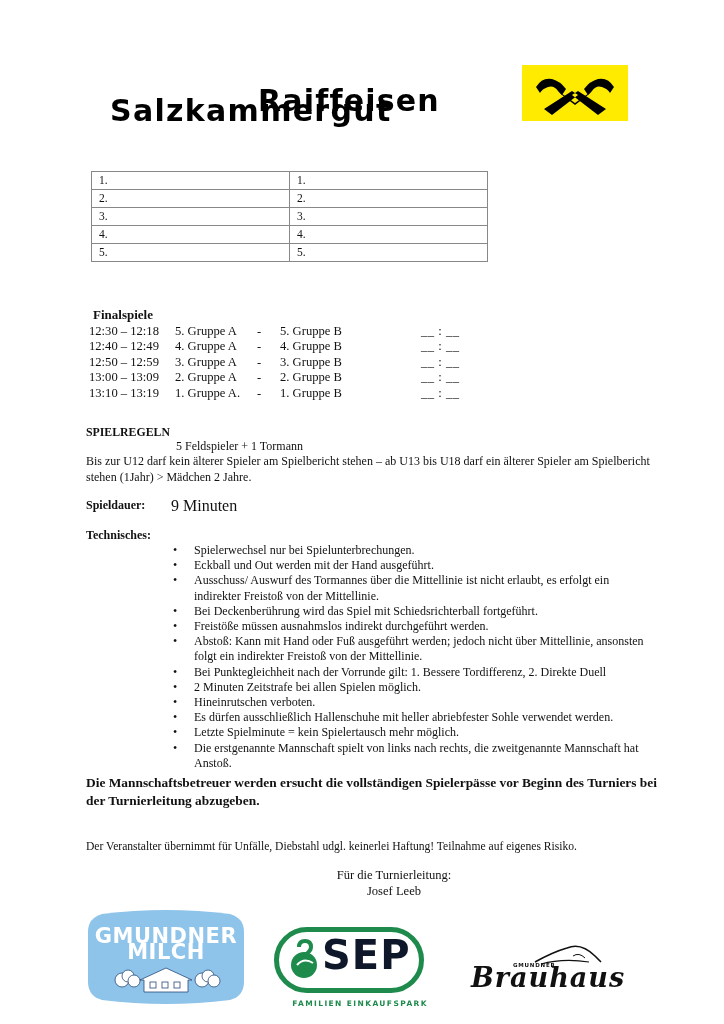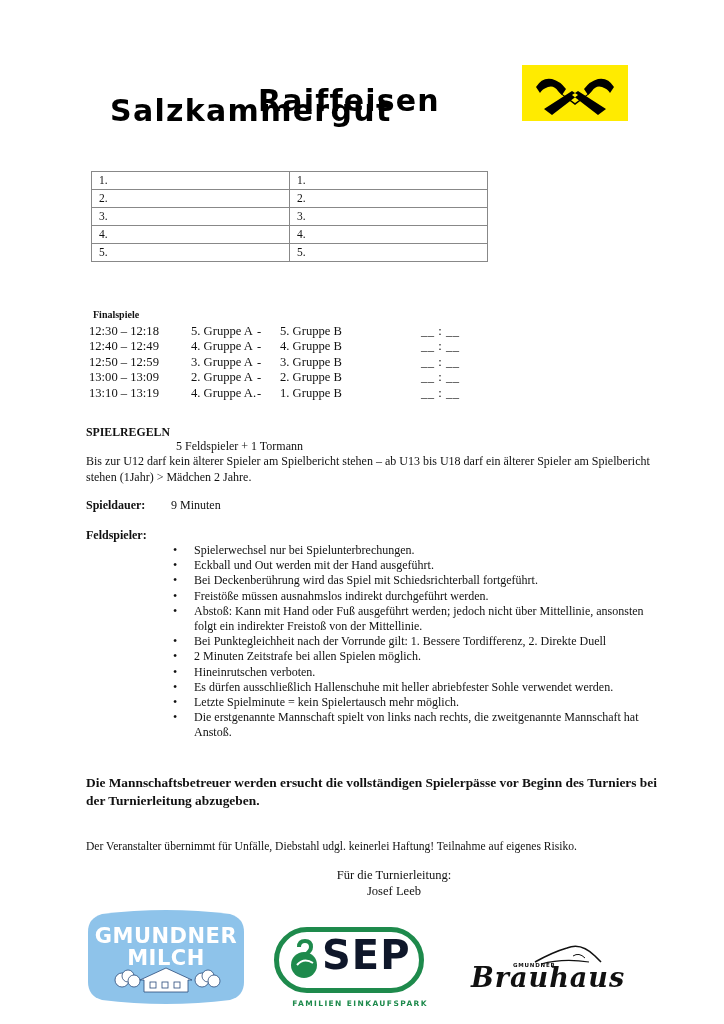--- a/index.html
+++ b/index.html
@@ -12,54 +12,54 @@
   .rb-line2 { left: 110px; top: 96px; font-size: 30px; letter-spacing: 1.3px; }
   .rb-box { position: absolute; left: 522px; top: 65px; width: 106px; height: 56px; background: #FFEB00; }
   .rb-box svg { width: 100%; height: 100%; display: block; }
 
   
   .groups { position: absolute; left: 91px; top: 171px; width: 397px; border-collapse: collapse; font-size: 11.5px; }
   .groups td { border: 1px solid #888; height: 18px; padding: 1px 7px; vertical-align: middle; width: 50%; line-height: 1; }
 
   .block { position: absolute; font-size: 12.2px; line-height: 15px; white-space: nowrap; }
 
-  .final-title { left: 93px; top: 307px; font-size: 10px; font-weight: bold; }
+  .final-title { left: 93px; top: 307px; font-size: 13px; font-weight: bold; }
   .final { position: absolute; left: 89px; top: 324px; font-size: 12.6px; line-height: 15.4px; }
   .final-row { position: relative; height: 15.4px; white-space: nowrap; }
   .final-row span { position: absolute; top: 0; }
   .c-time { left: 0; }
-  .c-a { left: 86px; margin-left: 16px; }
+  .c-a { left: 86px; }
   .c-dash { left: 168px; }
   .c-b { left: 191px; }
   .c-score { left: 332px; letter-spacing: 0.5px; }
 
   .rules-title { left: 86px; top: 425px; font-size: 11.8px; font-weight: bold; }
   .rules-players { left: 176px; top: 439px; font-size: 12px; }
   .rules-age { left: 86px; top: 454px; font-size: 12px; white-space: normal; width: 580px; line-height: 15.5px; }
   .duration-label { left: 86px; top: 498px; font-size: 12px; font-weight: bold; }
-  .duration-value { left: 171px; top: 498px; font-size: 12px; }
+  .duration-value { left: 171px; top: 498px; font-size: 16px; }
   .tech-label { left: 86px; top: 528px; font-size: 12px; font-weight: bold; }
 
   .bullets { position: absolute; left: 170px; top: 543px; width: 480px; font-size: 12px; line-height: 15.2px; list-style: none; }
   .bullets li { position: relative; padding-left: 24px; }
   .bullets li::before { content: "•"; position: absolute; left: 3px; top: 0; font-size: 12px; }
 
   .notice { left: 86px; top: 774px; font-size: 13.4px; font-weight: bold; white-space: normal; width: 590px; line-height: 18px; }
   .disclaimer { left: 86px; top: 839px; font-size: 11.6px; }
   .sign { position: absolute; left: 0; width: 724px; text-align: center; font-size: 12.6px; line-height: 16px; }
   .sign-1 { top: 867px; left: 32px; }
   .sign-2 { top: 883px; left: 32px; }
 
   
   .logo { position: absolute; }
   .gm { left: 88px; top: 910px; width: 156px; height: 94px; }
   .gm svg { width: 100%; height: 100%; display: block; }
   .gm-text { position: absolute; left: 0; width: 156px; text-align: center; color: #fff; font-family: "DejaVu Sans", sans-serif; font-weight: bold; line-height: 1; }
   .gm-t1 { top: 16px; font-size: 21px; letter-spacing: 0.5px; }
-  .gm-t2 { top: 38px; font-size: 21px; letter-spacing: 0.5px; }
+  .gm-t2 { top: 32px; font-size: 21px; letter-spacing: 0.5px; }
 
   .sep { left: 272px; top: 925px; width: 162px; height: 85px; }
   .sep-pill { position: absolute; left: 2px; top: 2px; width: 150px; height: 66px; border: 5px solid #1E8A4C; border-radius: 33px; }
   .sep-text { position: absolute; left: 50px; top: 10px; color: #0f172a; font-family: "DejaVu Sans", sans-serif; font-weight: bold; font-size: 40px; line-height: 1; letter-spacing: 1px; }
   .sep-swan { position: absolute; left: 15px; top: 14px; width: 34px; height: 40px; }
   .sep-sub { position: absolute; left: 0; top: 74px; width: 156px; text-align: right; color: #1E8A4C; font-family: "DejaVu Sans", sans-serif; font-weight: bold; font-size: 7.5px; letter-spacing: 1.4px; }
 
   .bh { left: 463px; top: 940px; width: 185px; height: 55px; }
   .bh-mtn { position: absolute; left: 70px; top: 2px; width: 70px; height: 28px; }
   .bh-small { position: absolute; left: 50px; top: 22px; font-family: "DejaVu Sans", sans-serif; font-weight: bold; font-size: 5.5px; letter-spacing: 0.8px; }
@@ -129,37 +129,38 @@
   </div>
   <div class="final-row">
     <span class="c-time">13:00 – 13:09</span>
     <span class="c-a">2. Gruppe A</span>
     <span class="c-dash">-</span>
     <span class="c-b">2. Gruppe B</span>
     <span class="c-score">__ : __</span>
   </div>
   <div class="final-row">
     <span class="c-time">13:10 – 13:19</span>
-    <span class="c-a">4. Gruppe A.</span>
+    <span class="c-a">1. Gruppe A.</span>
     <span class="c-dash">-</span>
     <span class="c-b">1. Gruppe B</span>
     <span class="c-score">__ : __</span>
   </div>
 </div>
 
 <div class="block rules-title">SPIELREGELN</div>
 <div class="block rules-players">5 Feldspieler + 1 Tormann</div>
 <div class="block rules-age">Bis zur U12 darf kein älterer Spieler am Spielbericht stehen – ab U13 bis U18 darf ein älterer Spieler am Spielbericht stehen (1Jahr) &gt; Mädchen 2 Jahre.</div>
 <div class="block duration-label">Spieldauer:</div>
 <div class="block duration-value">9 Minuten</div>
-<div class="block tech-label">Feldspieler:</div>
+<div class="block tech-label">Technisches:</div>
 
 <ul class="bullets">
   <li>Spielerwechsel nur bei Spielunterbrechungen.</li>
   <li>Eckball und Out werden mit der Hand ausgeführt.</li>
+  <li>Ausschuss/ Auswurf des Tormannes über die Mittellinie ist nicht erlaubt, es erfolgt ein indirekter Freistoß von der Mittellinie.</li>
   <li>Bei Deckenberührung wird das Spiel mit Schiedsrichterball fortgeführt.</li>
   <li>Freistöße müssen ausnahmslos indirekt durchgeführt werden.</li>
   <li>Abstoß: Kann mit Hand oder Fuß ausgeführt werden; jedoch nicht über Mittellinie, ansonsten folgt ein indirekter Freistoß von der Mittellinie.</li>
   <li>Bei Punktegleichheit nach der Vorrunde gilt: 1. Bessere Tordifferenz, 2. Direkte Duell</li>
   <li>2 Minuten Zeitstrafe bei allen Spielen möglich.</li>
   <li>Hineinrutschen verboten.</li>
   <li>Es dürfen ausschließlich Hallenschuhe mit heller abriebfester Sohle verwendet werden.</li>
   <li>Letzte Spielminute = kein Spielertausch mehr möglich.</li>
   <li>Die erstgenannte Mannschaft spielt von links nach rechts, die zweitgenannte Mannschaft hat Anstoß.</li>
 </ul>

